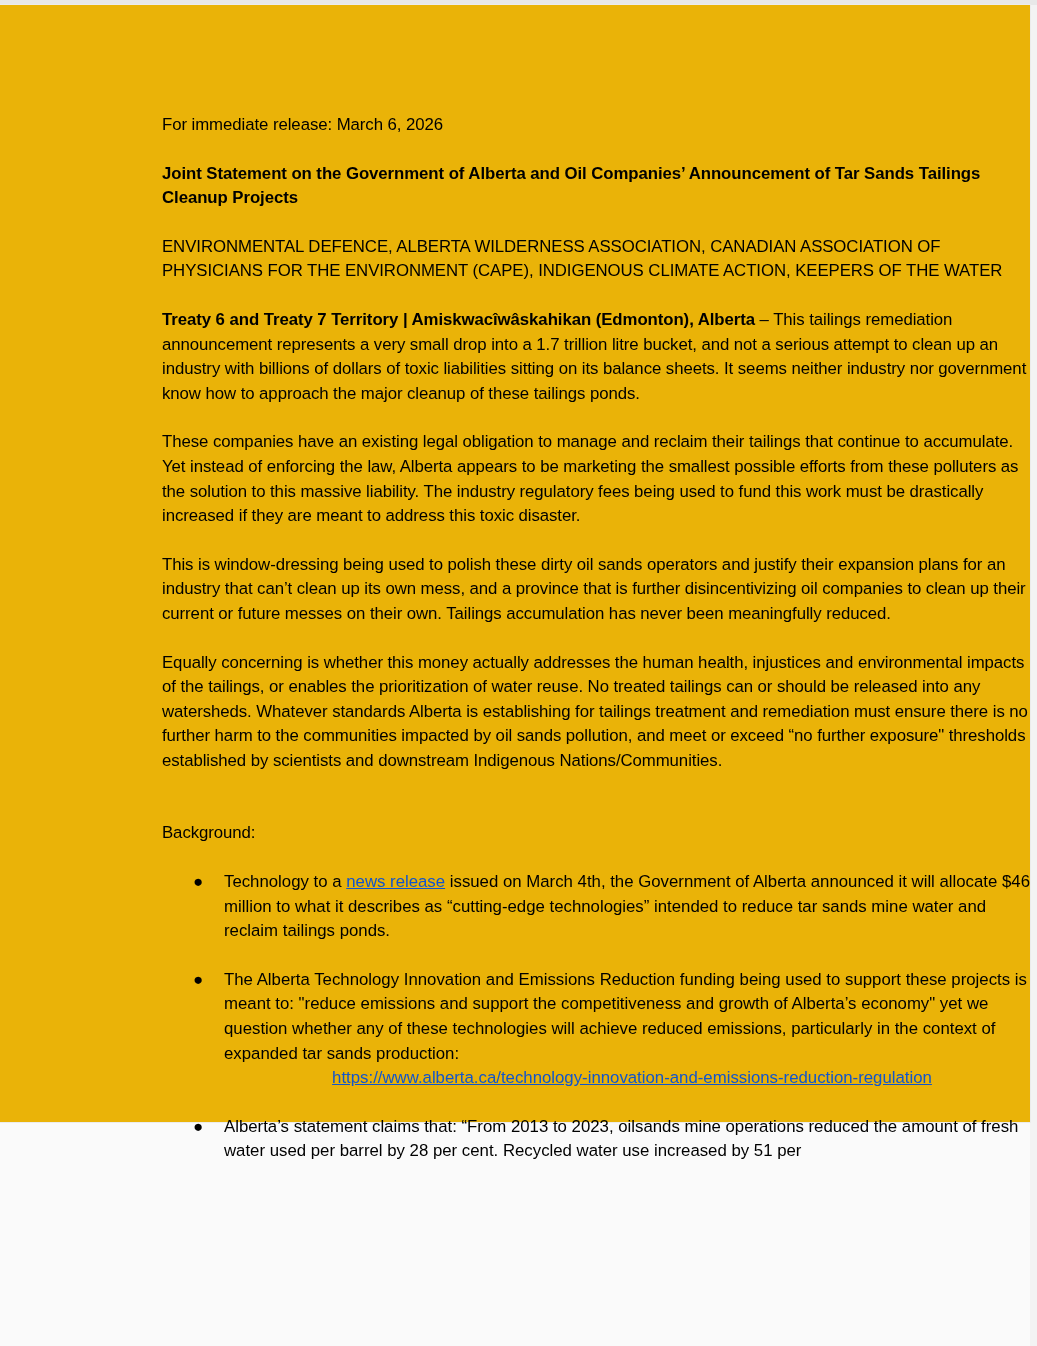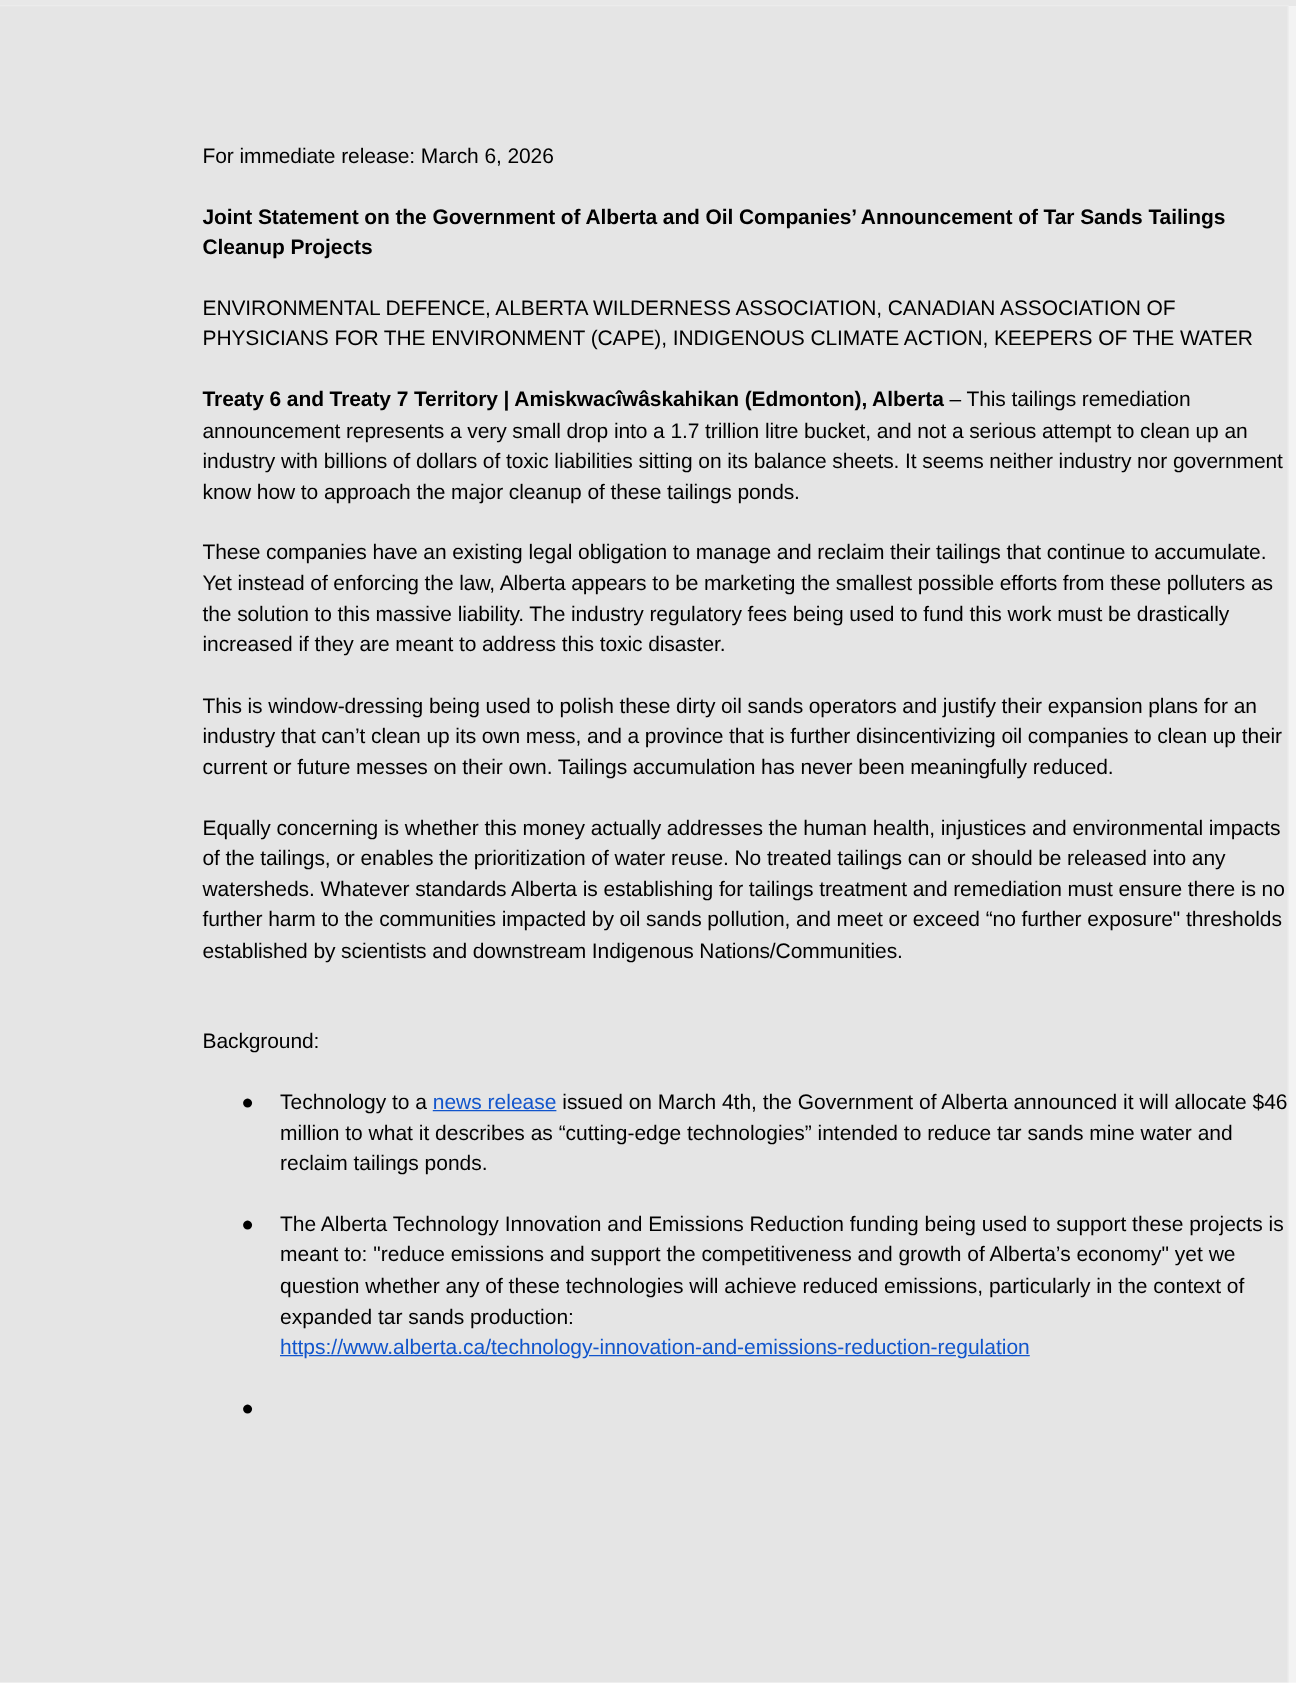--- a/index.html
+++ b/index.html
@@ -27,22 +27,22 @@
     top: 0; left: 0;
     width: 1037px;
     height: 5px;
     background: #e8e8e8;
   }
   .page-sheet {
     position: absolute;
     top: 5px;
     left: 0px;
     width: 1030px;
-    height: 1341px;
-    background: #e5e5e5;
+    height: 1117px;
+    background: #eab308;
     box-shadow: 0 0 0 1px #ececec;
   }
   .page-right-edge {
     position: absolute;
     top: 5px;
     left: 1030px;
     width: 7px;
     height: 1341px;
     background: #f3f3f3;
   }
@@ -78,20 +78,21 @@
   .gap-lg { height: 48px; }
   .bold { font-weight: bold; }
   .upper-block {
     font-size: 16.8px;
     line-height: 24.6px;
   }
   .doclink {
     color: #1155cc;
     text-decoration: underline;
     word-break: break-all;
+    text-align: center;
   }
   ul.bullets {
     margin: 0;
     padding: 0;
     list-style: none;
   }
   ul.bullets > li {
     position: relative;
     padding-left: 62px;
     margin-bottom: 24px;
@@ -161,20 +162,21 @@
             <span>Technology to a </span><a class="doclink" href="#">news release</a><span> issued on March 4th, the Government of Alberta announced it will allocate $46 million to what it describes as “cutting-edge technologies” intended to reduce tar sands mine water and reclaim tailings ponds.</span>
           </li>
 
           <li>
             <span class="bullet-dot">●</span>
             <span>The Alberta Technology Innovation and Emissions Reduction funding being used to support these projects is meant to: "reduce emissions and support the competitiveness and growth of Alberta’s economy" yet we question whether any of these technologies will achieve reduced emissions, particularly in the context of expanded tar sands production: </span><a class="doclink url-line" href="#">https://www.alberta.ca/technology-innovation-and-emissions-reduction-regulation</a>
           </li>
 
           <li>
             <span class="bullet-dot">●</span>
+            <span>Alberta’s statement claims that: “From 2013 to 2023, oilsands mine operations reduced the amount of fresh water used per barrel by 28 per cent. Recycled water use increased by 51 per</span>
           </li>
 
         </ul>
 
       </div>
     </div>
   </div>
 
 </div>
 

